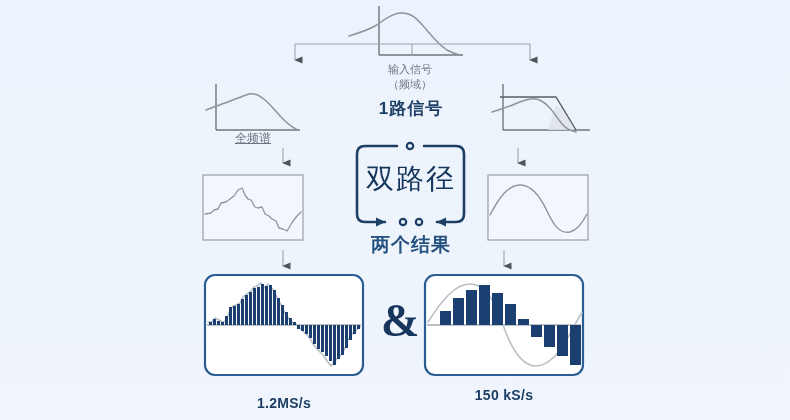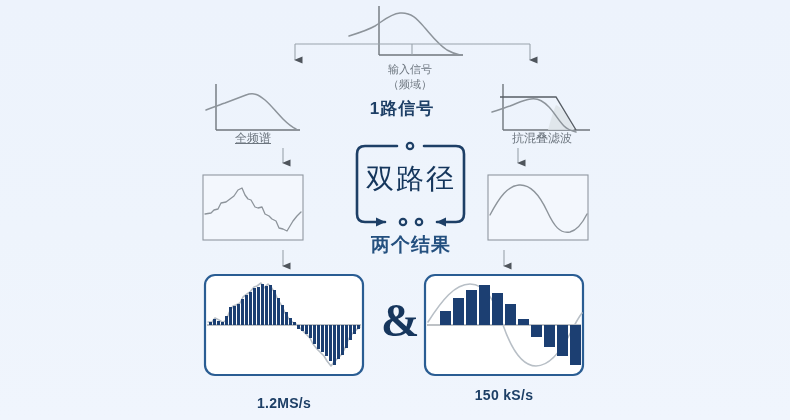--- a/index.html
+++ b/index.html
@@ -200,24 +200,23 @@
           <rect x="557" y="325" width="11" height="31"></rect>
           <rect x="570" y="325" width="11" height="40"></rect>
           <rect x="583" y="325" width="11" height="26"></rect>
         </g>
       </g>
     </g>
   </svg>
 
   <div class="lbl lbl-gray" style="left:360px;top:77px;width:100px;">（频域）</div>
   <div class="lbl lbl-gray" style="left:360px;top:62px;width:100px;">输入信号</div>
-  <div class="lbl lbl-navy" style="left:342px;top:97px;width:120px;">1路信号</div>
+  <div class="lbl lbl-navy" style="left:351px;top:97px;width:120px;">1路信号</div>
 
   <div class="lbl lbl-gray" style="left:208px;top:131px;width:90px;font-size:12px;text-decoration:underline;">全频谱</div>
-  <div class="lbl lbl-gray" style="left:492px;top:131px;width:100px;font-size:12px;">抗混叠滤波</div>
 
   <div class="badge-text" style="left:352px;top:160px;width:118px;text-align:center;">双路径</div>
   <div class="lbl lbl-navy-sm" style="left:355px;top:232px;width:112px;">两个结果</div>
 
   <div class="amp" style="left:381px;top:298px;">&amp;</div>
 
   <div class="lbl lbl-rate" style="left:214px;top:395px;width:140px;">1.2MS/s</div>
   <div class="lbl lbl-rate" style="left:434px;top:387px;width:140px;">150 kS/s</div>
 
 </div>

